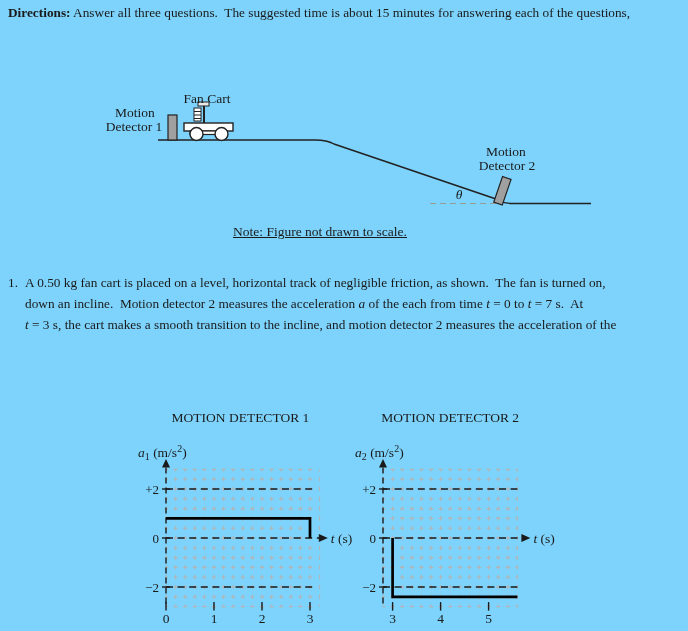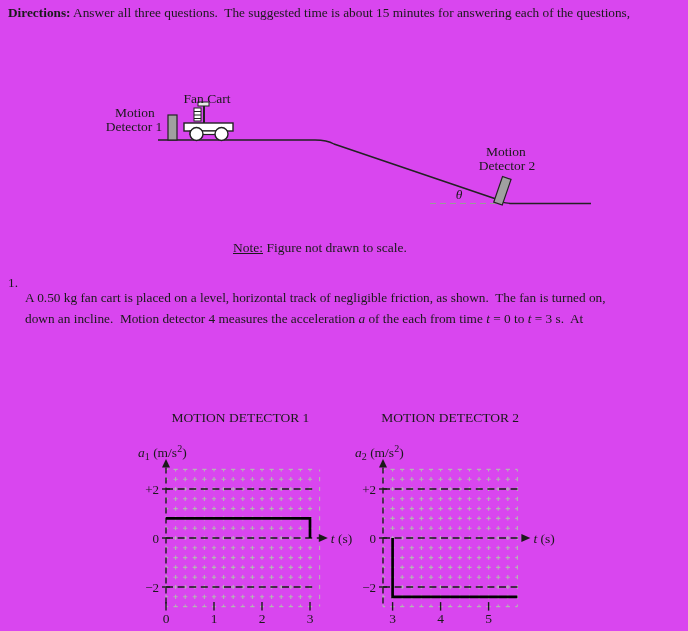--- a/index.html
+++ b/index.html
@@ -1,22 +1,22 @@
 <!DOCTYPE html>
 <html><head>
 <meta charset="utf-8">
 <style>
   html,body{margin:0;padding:0;background:#fff;}
-  .page{position:relative;width:688px;height:631px;background:#d946ef;overflow:hidden;
+  .page{position:relative;width:688px;height:631px;background:#7dd3fc;overflow:hidden;
         font-family:"Liberation Serif",serif;color:#1a1a1a;}
   .directions{position:absolute;left:8px;top:3px;font-size:13.3px;line-height:20px;}
   .question{position:absolute;left:8px;top:272px;font-size:13.3px;line-height:21px;}
   .qnum{position:absolute;left:0;top:0;}
-  .qbody{margin-left:17px;margin-top:15px;}
-  .note{position:absolute;left:233px;top:240px;font-size:13.5px;}
+  .qbody{margin-left:17px;}
+  .note{position:absolute;left:233px;top:224px;font-size:13.5px;text-decoration:underline;}
   .line{white-space:pre;}
   .seg-b{font-weight:bold;}
   .seg-i{font-style:italic;}
   .seg-u{text-decoration:underline;}
   .figure-wrap{position:absolute;left:100px;top:87px;width:500px;height:130px;}
   .figure-wrap text{font-size:13.5px;fill:#1a1a1a;}
   .chart{position:absolute;top:405px;width:230px;height:226px;}
   .chart-left{left:130px;}
   .chart-right{left:347px;}
   svg{font-family:"Liberation Serif",serif;display:block;}
@@ -59,21 +59,22 @@
       <text x="359" y="112" text-anchor="middle" font-style="italic">θ</text>
     </svg>
   </div>
 
   <div class="note"><span class="seg-u">Note:</span><span> Figure not drawn to scale.</span></div>
 
   <div class="question">
     <span class="qnum">1.</span>
     <div class="qbody">
         <div class="line"><span>A 0.50 kg fan cart is placed on a level, horizontal track of negligible friction, as shown.  The fan is turned on,</span></div>
-        <div class="line"><span>down an incline.  Motion detector 4 measures the acceleration </span><span class="seg-i">a</span><span> of the each from time </span><span class="seg-i">t</span><span> = 0 to </span><span class="seg-i">t</span><span> = 3 s.  At</span></div>
+        <div class="line"><span>down an incline.  Motion detector 2 measures the acceleration </span><span class="seg-i">a</span><span> of the each from time </span><span class="seg-i">t</span><span> = 0 to </span><span class="seg-i">t</span><span> = 7 s.  At</span></div>
+        <div class="line"><span class="seg-i">t</span><span> = 3 s, the cart makes a smooth transition to the incline, and motion detector 2 measures the acceleration of the</span></div>
       </div>
   </div>
 
   <div class="chart chart-left">
       <svg width="230" height="226" viewBox="0 0 230 226">
         <line x1="36" y1="64.4" x2="36" y2="201.6" stroke="#b4b4b4" stroke-width="1.1" stroke-dasharray="4.2 5.6" stroke-dashoffset="2.1"></line>
         <line x1="45.6" y1="64.4" x2="45.6" y2="201.6" stroke="#b4b4b4" stroke-width="1.1" stroke-dasharray="4.2 5.6" stroke-dashoffset="2.1"></line>
         <line x1="55.2" y1="64.4" x2="55.2" y2="201.6" stroke="#b4b4b4" stroke-width="1.1" stroke-dasharray="4.2 5.6" stroke-dashoffset="2.1"></line>
         <line x1="64.80000000000001" y1="64.4" x2="64.80000000000001" y2="201.6" stroke="#b4b4b4" stroke-width="1.1" stroke-dasharray="4.2 5.6" stroke-dashoffset="2.1"></line>
         <line x1="74.4" y1="64.4" x2="74.4" y2="201.6" stroke="#b4b4b4" stroke-width="1.1" stroke-dasharray="4.2 5.6" stroke-dashoffset="2.1"></line>

